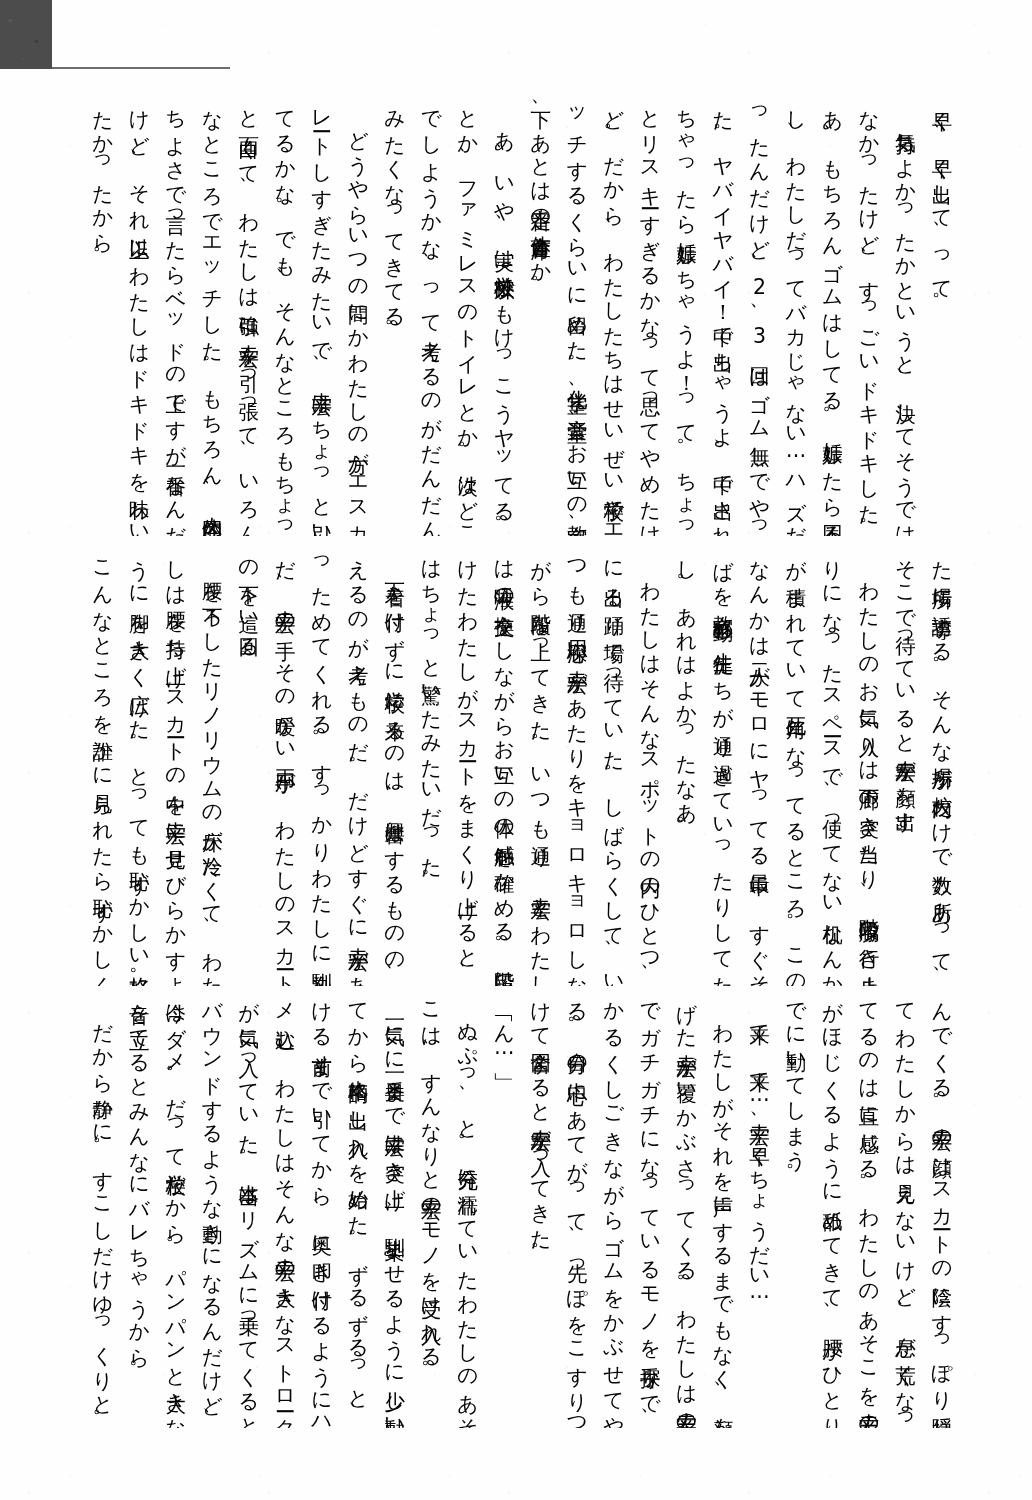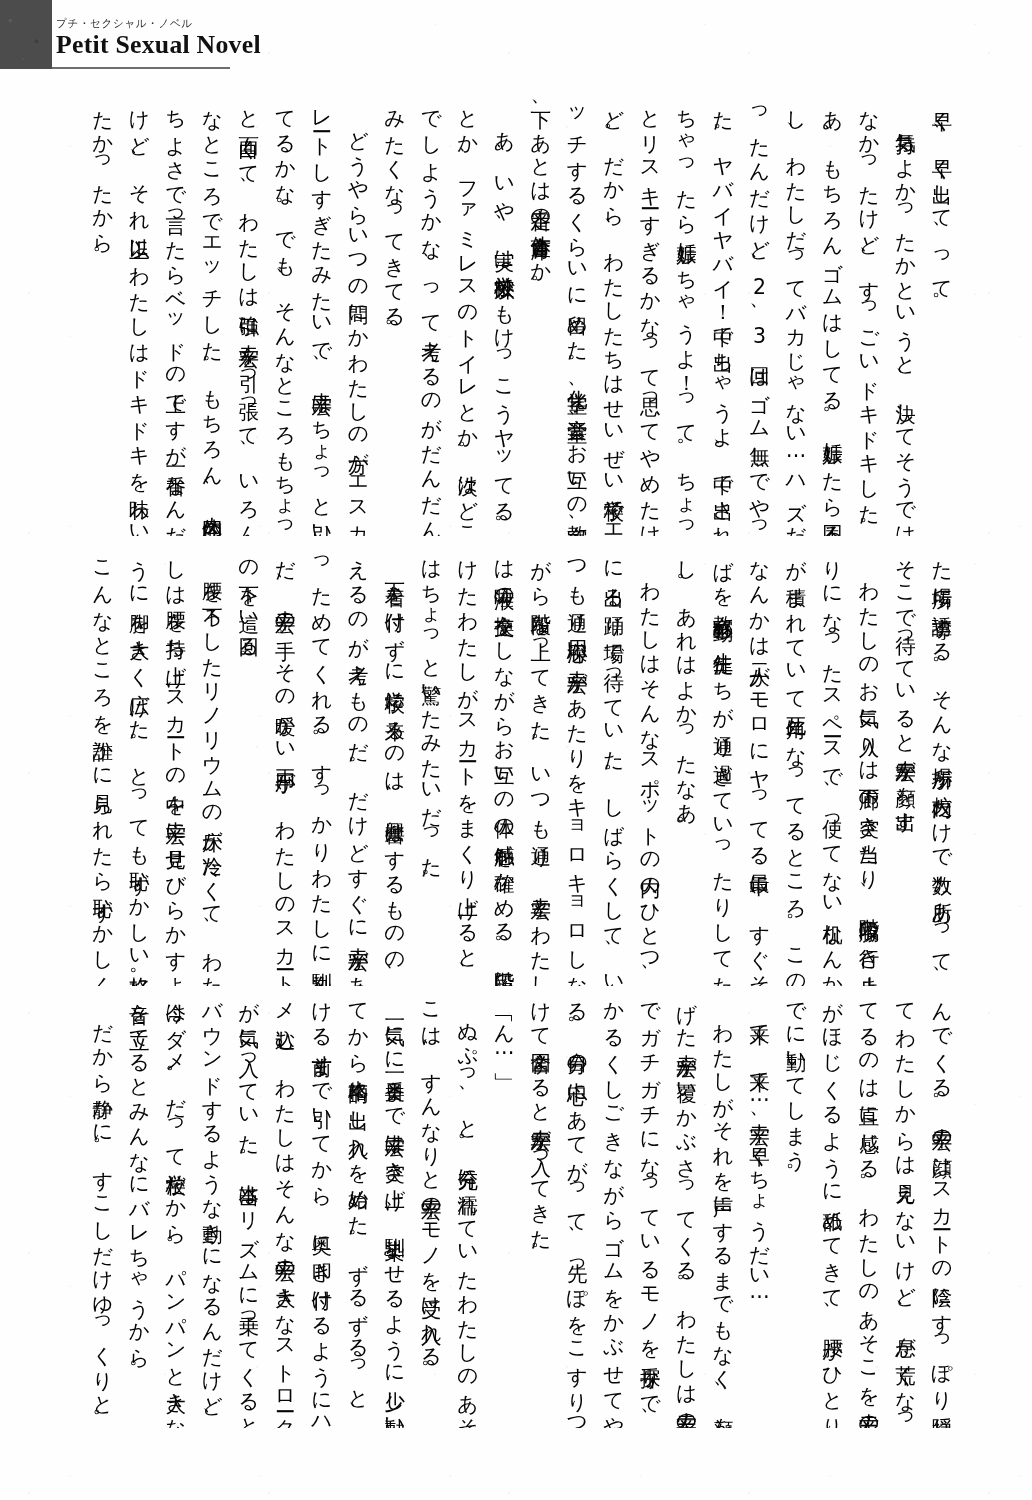--- a/index.html
+++ b/index.html
@@ -131,24 +131,20 @@
     background-size: 240px 240px, 310px 310px, 190px 190px, 270px 270px;
   }
 </style>
 </head>
 <body>
 
 <div class="page-sheet"></div>
 
 <div class="masthead">
   <div class="masthead-block"></div>
-  <div class="masthead-text">
-    <div class="masthead-kana">プチ・セクシャル・ノベル</div>
-    <div class="masthead-title">Petit Sexual Novel</div>
-  </div>
   <div class="masthead-rule"></div>
 </div>
 
 <div class="body-area">
   <div class="text-block" id="block-1">
       <p class="noindent">早く、早く出して、って。</p>
       <p>気持ちよかったかというと、決してそうではなかったけど、すっごいドキドキした。あ、もちろんゴムはしてる。妊娠したら困るし、わたしだってバカじゃない…ハズだったんだけど、2、3回はゴム無しでやった。ヤバイヤバイ！中で出ちゃうよ、中で出されちゃったら妊娠しちゃうよ！って。ちょっとリスキーすぎるかなって思ってやめたけど。だから、わたしたちはせいぜい学校でエッチするくらいに留めた。化学室、音楽室、お互いの教室、廊下、あとは定番の体育倉庫とか。</p>
       <p>あ、いや、実は学校以外でもけっこうヤッてる。公園とか、ファミレスのトイレとか。次はどこでしようかな、って考えるのがだんだん趣味みたくなってきてる。</p>
       <p>どうやらいつの間にかわたしの方がエスカレートしすぎたみたいで、幸宏はちょっと引いてるかな。でも、そんなところもちょっと面白くて、わたしは強引に幸宏を引っ張って、いろんなところでエッチした。もちろん、肉体的な気持ちよさで言ったらベッドの上ですが一番なんだけど、それ以上にわたしはドキドキを味わいたかったから。</p>
       <p>朝、登校して授業を受け、休み時間に幸宏を見かける。幸宏がこっちに気付いた時に目配せしてやると、幸宏はわたしの後を十分に距離を取りながらついて来る。それを確認したら、あとはわたしが以前から目を付けてい</p>

